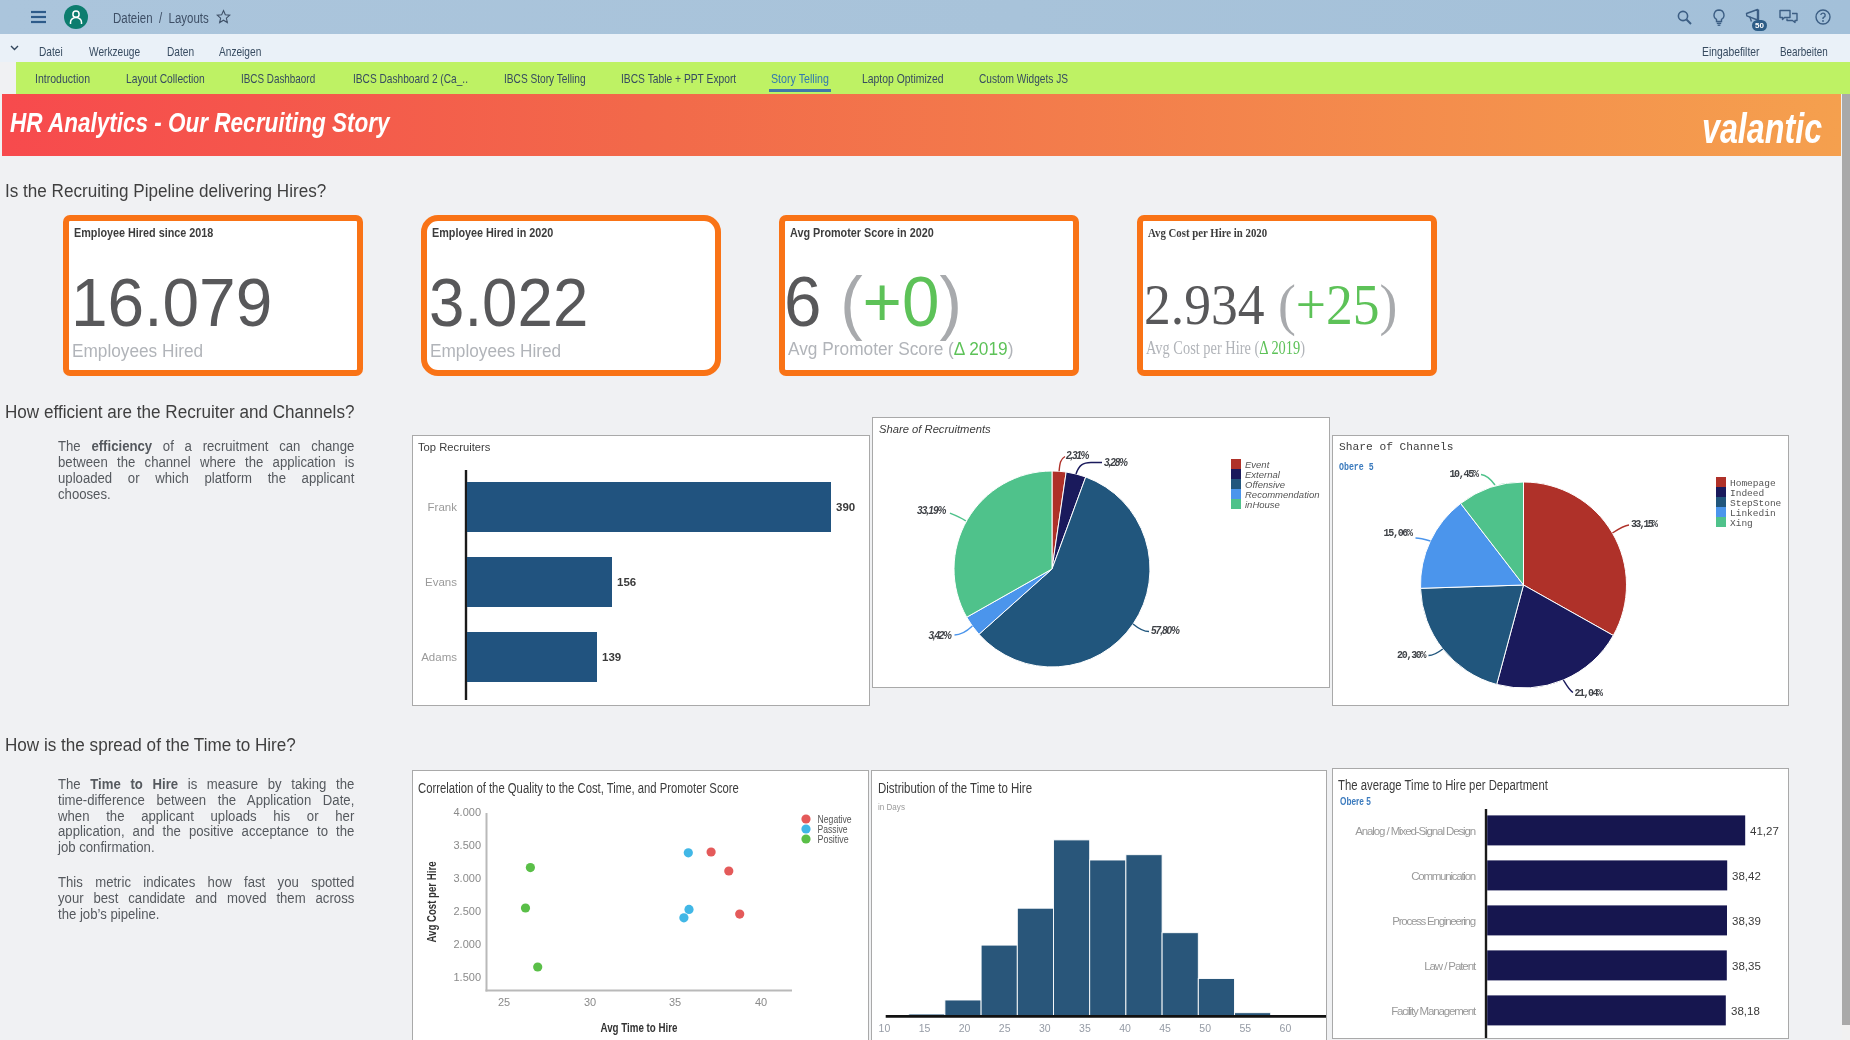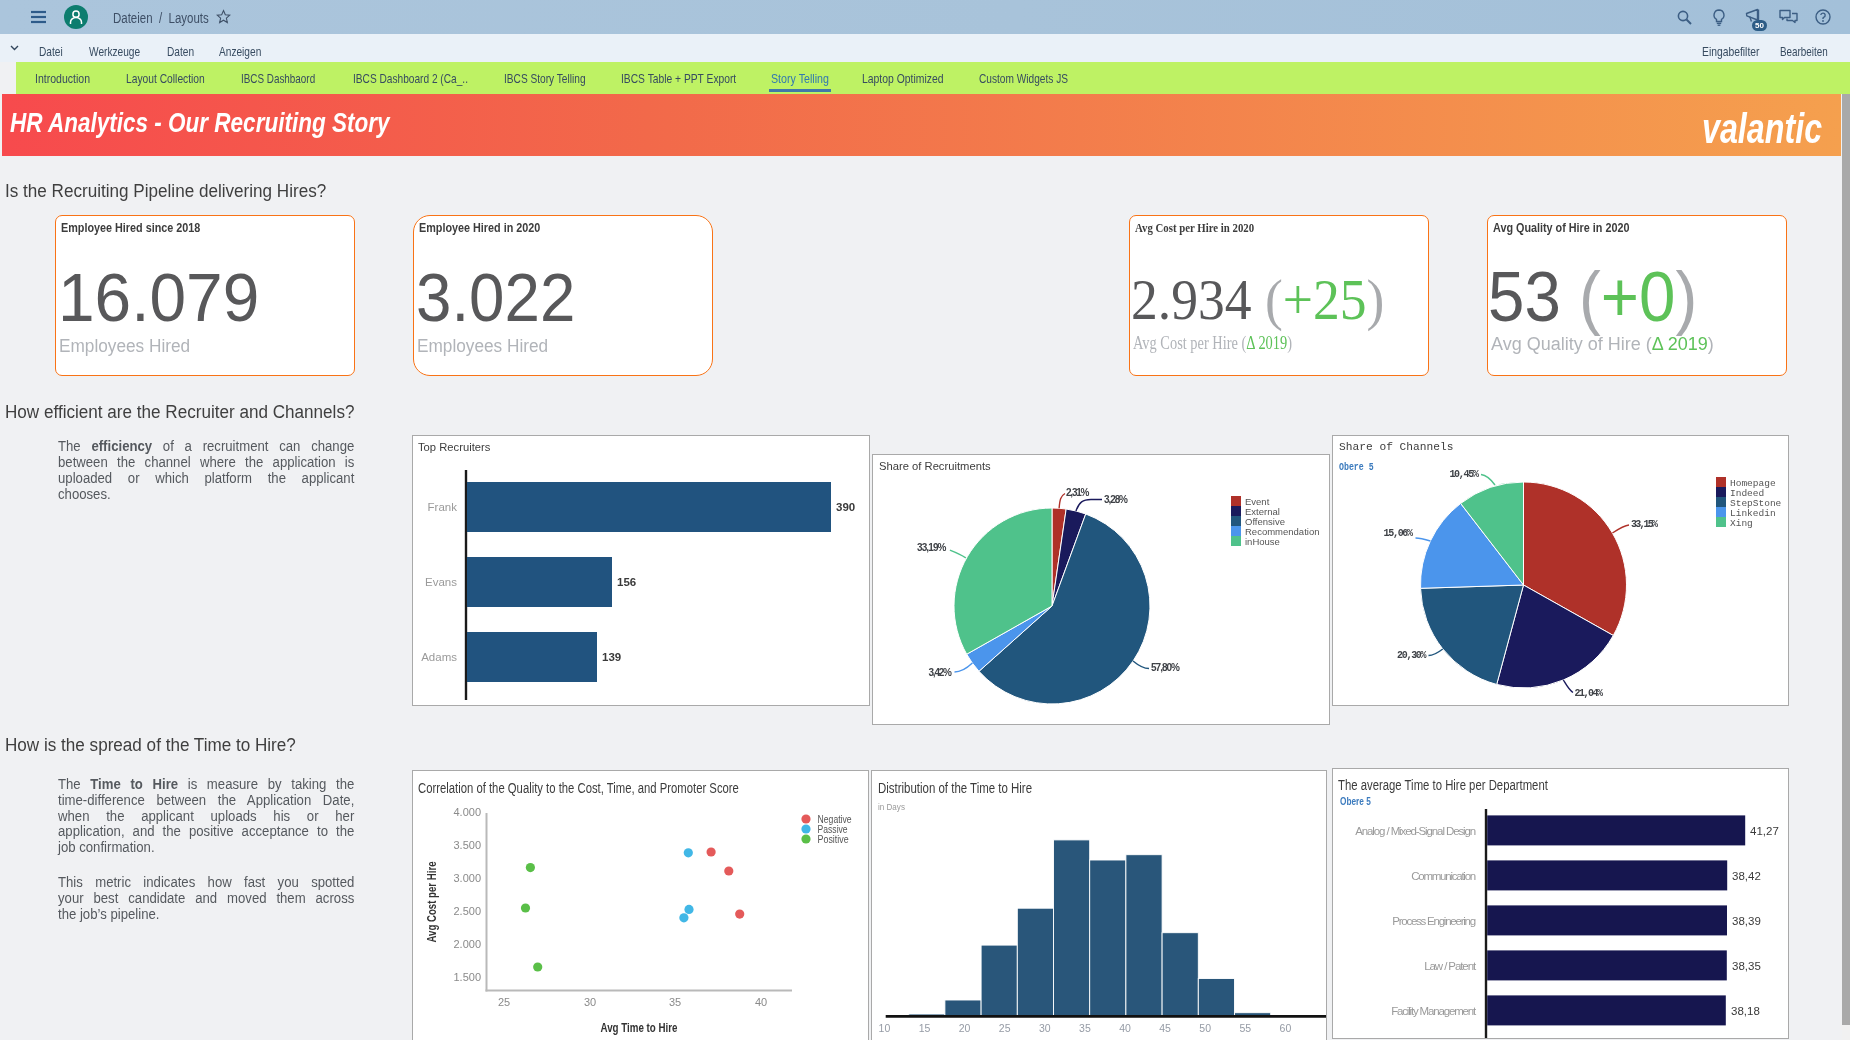--- a/index.html
+++ b/index.html
@@ -9,21 +9,21 @@
 
 #topbar { left:0; top:0; width:1850px; height:34px; background:linear-gradient(90deg,#abc5dc 0%,#a8c3da 55%,#a3c0d9 100%); }
 #menubar { left:0; top:34px; width:1850px; height:28px; background:#eaf1f8; }
 #tabbar { left:16px; top:62px; width:1850px; height:32px; background:#bef264; }
 #banner { left:2px; top:94px; width:1839px; height:62px; background:linear-gradient(90deg,#f74a4d 0%,#f2694a 35%,#f5a04e 100%);font-style:italic; }
 .mitem { position:absolute; top:10.9px; font-size:13px; line-height:1; color:#374b60; transform:scaleX(0.78); transform-origin:0 0; white-space:nowrap; }
 .tab { position:absolute; top:9.7px; font-size:13px; line-height:1; color:#374b60; transform:scaleX(0.8); transform-origin:0 0; white-space:nowrap; }
 #scrollbar { left:1842px; top:94px; width:8px; height:946px; background:#f1f1f1; }
 #scrollthumb { left:1842px; top:94px; width:8px; height:931px; background:#a9a9a9; }
 
-.kpi { position:absolute; top:215px; width:300px; height:161px; background:#fff; border:1px solid #f97316; border-radius:7px; }
+.kpi { position:absolute; top:215px; width:300px; height:161px; background:#fff; border:6px solid #f97316; border-radius:7px;margin-left:8px; }
 .kpi .t { position:absolute; left:5px; top:4.6px; font-size:12px; font-weight:bold; color:#3d3d3d; transform:scaleX(0.9); transform-origin:0 0; white-space:nowrap; }
 .kpi .num { position:absolute; font-size:68px; line-height:1; color:#58585a; white-space:nowrap; transform-origin:0 0; }
 .kpi .sub { position:absolute; font-size:18px; line-height:1; color:#b1b4b9; white-space:nowrap; transform-origin:0 0; }
 .gray { color:#a8aaad; }
 .green { color:#5dc258; }
 
 .h { position:absolute; font-size:18px; line-height:1; color:#3f3f3f; transform:scaleX(0.95); transform-origin:0 0; white-space:nowrap; }
 .para { position:absolute; left:58px; width:349px; font-size:15.5px; line-height:15.9px; color:#55595e; text-align:justify; text-align-last:justify; transform:scaleX(0.849); transform-origin:0 0; }
 .para .last { text-align:left; text-align-last:left; }
 
@@ -109,49 +109,49 @@
   <div class="kpi" style="left:55px;">
     <div class="t">Employee Hired since 2018</div>
     <div class="num" style="left:1.6px;top:46.6px;transform:scaleX(0.968);">16.079</div>
     <div class="sub" style="left:3px;top:121px;transform:scaleX(0.957);">Employees Hired</div>
   </div>
   <div class="kpi" style="left:413px;border-radius:17px;">
     <div class="t">Employee Hired in 2020</div>
     <div class="num" style="left:2px;top:46.8px;transform:scaleX(0.936);">3.022</div>
     <div class="sub" style="left:3px;top:121px;transform:scaleX(0.957);">Employees Hired</div>
   </div>
+  <div class="kpi" style="left:771px;">
+    <div class="t">Avg Promoter Score in 2020</div>
+    <div class="num" style="left:-1.4px;top:46.2px;font-size:70px;transform:scaleX(0.962);">6 <span class="gray">(</span><span class="green">+0</span><span class="gray">)</span></div>
+    <div class="sub" style="left:3.1px;top:119px;transform:scaleX(0.96);">Avg Promoter Score (<span class="green">Δ 2019</span>)</div>
+  </div>
   <div class="kpi" style="left:1129px;font-family:Liberation Serif, serif;">
     <div class="t">Avg Cost per Hire in 2020</div>
     <div class="num" style="left:0.8px;top:56.2px;font-size:56.5px;transform:scaleX(0.948);">2.934 <span class="gray">(</span><span class="green">+25</span><span class="gray">)</span></div>
     <div class="sub" style="left:3px;top:118px;transform:scaleX(0.8);">Avg Cost per Hire (<span class="green">Δ 2019</span>)</div>
-  </div>
-  <div class="kpi" style="left:1487px;">
-    <div class="t">Avg Quality of Hire in 2020</div>
-    <div class="num" style="left:0.1px;top:46.2px;font-size:70px;transform:scaleX(0.935);">53 <span class="gray">(</span><span class="green">+0</span><span class="gray">)</span></div>
-    <div class="sub" style="left:3px;top:119px;transform:scaleX(1);">Avg Quality of Hire (<span class="green">Δ 2019</span>)</div>
   </div>
 
   <div class="h" style="left:5px;top:403.4px;">How efficient are the Recruiter and Channels?</div>
   <div class="para" style="top:438.2px;">The <b>efficiency</b> of a recruitment can change<br>between the channel where the application is<br>uploaded or which platform the applicant<div class="last">chooses.</div></div>
   <div class="card" id="recruiters" style="left:412px;top:435px;width:458px;height:271px;">
     <div class="ctitle" style="left:5.2px;top:6.2px;font-size:11px;transform:scaleX(1.02);">Top Recruiters</div>
     <svg class="abs" style="left:0;top:0" width="456" height="269" viewBox="0 0 456 269">
       <line x1="53" y1="34" x2="53" y2="264" stroke="#1a1a1a" stroke-width="2.4"></line>
       <rect x="54" y="46" width="364" height="50" fill="#21537f"></rect>
       <rect x="54" y="121" width="145" height="50" fill="#21537f"></rect>
       <rect x="54" y="196" width="130" height="50" fill="#21537f"></rect>
       <text x="44" y="75" font-size="11.5" fill="#9a9a9a" text-anchor="end">Frank</text>
       <text x="44" y="150" font-size="11.5" fill="#9a9a9a" text-anchor="end">Evans</text>
       <text x="44" y="225" font-size="11.5" fill="#9a9a9a" text-anchor="end">Adams</text>
       <text x="423" y="75" font-size="11.5" font-weight="bold" fill="#3a3a3a">390</text>
       <text x="204" y="150" font-size="11.5" font-weight="bold" fill="#3a3a3a">156</text>
       <text x="189" y="225" font-size="11.5" font-weight="bold" fill="#3a3a3a">139</text>
     </svg>
   </div>
-  <div class="card" id="pie1card" style="left:872px;top:454px;width:458px;height:271px;">
+  <div class="card" id="pie1card" style="left:872px;top:417px;width:458px;height:271px;font-style:italic;">
     <div class="ctitle" style="left:6.2px;top:6.4px;font-size:11px;transform:scaleX(1.02);">Share of Recruitments</div>
     <svg class="abs" style="left:0;top:0" width="456" height="269" viewBox="0 0 456 269">
       <path d="M179.0,151.0 L179.00,53.00 A98,98 0 0 1 193.17,54.03 Z" fill="#af3129" stroke="#fff" stroke-width="1"></path>
       <path d="M179.0,151.0 L193.17,54.03 A98,98 0 0 1 212.72,58.98 Z" fill="#1a1a5c" stroke="#fff" stroke-width="1"></path>
       <path d="M179.0,151.0 L212.72,58.98 A98,98 0 1 1 105.94,216.32 Z" fill="#21567d" stroke="#fff" stroke-width="1"></path>
       <path d="M179.0,151.0 L105.94,216.32 A98,98 0 0 1 93.69,199.23 Z" fill="#4b95ec" stroke="#fff" stroke-width="1"></path>
       <path d="M179.0,151.0 L93.69,199.23 A98,98 0 0 1 179.00,53.00 Z" fill="#4fc28b" stroke="#fff" stroke-width="1"></path>
       <path d="M186.1,53.3 C186.8,45 187.5,41 192,38.5" fill="none" stroke="#af3129" stroke-width="1.4"></path>
       <path d="M203,56 C206,47 210,44.5 218,44.5 L229,44.5" fill="none" stroke="#1a1a5c" stroke-width="1.4"></path>
       <path d="M260,206 C266,211 270,213.5 276,213.5" fill="none" stroke="#21567d" stroke-width="1.4"></path>

